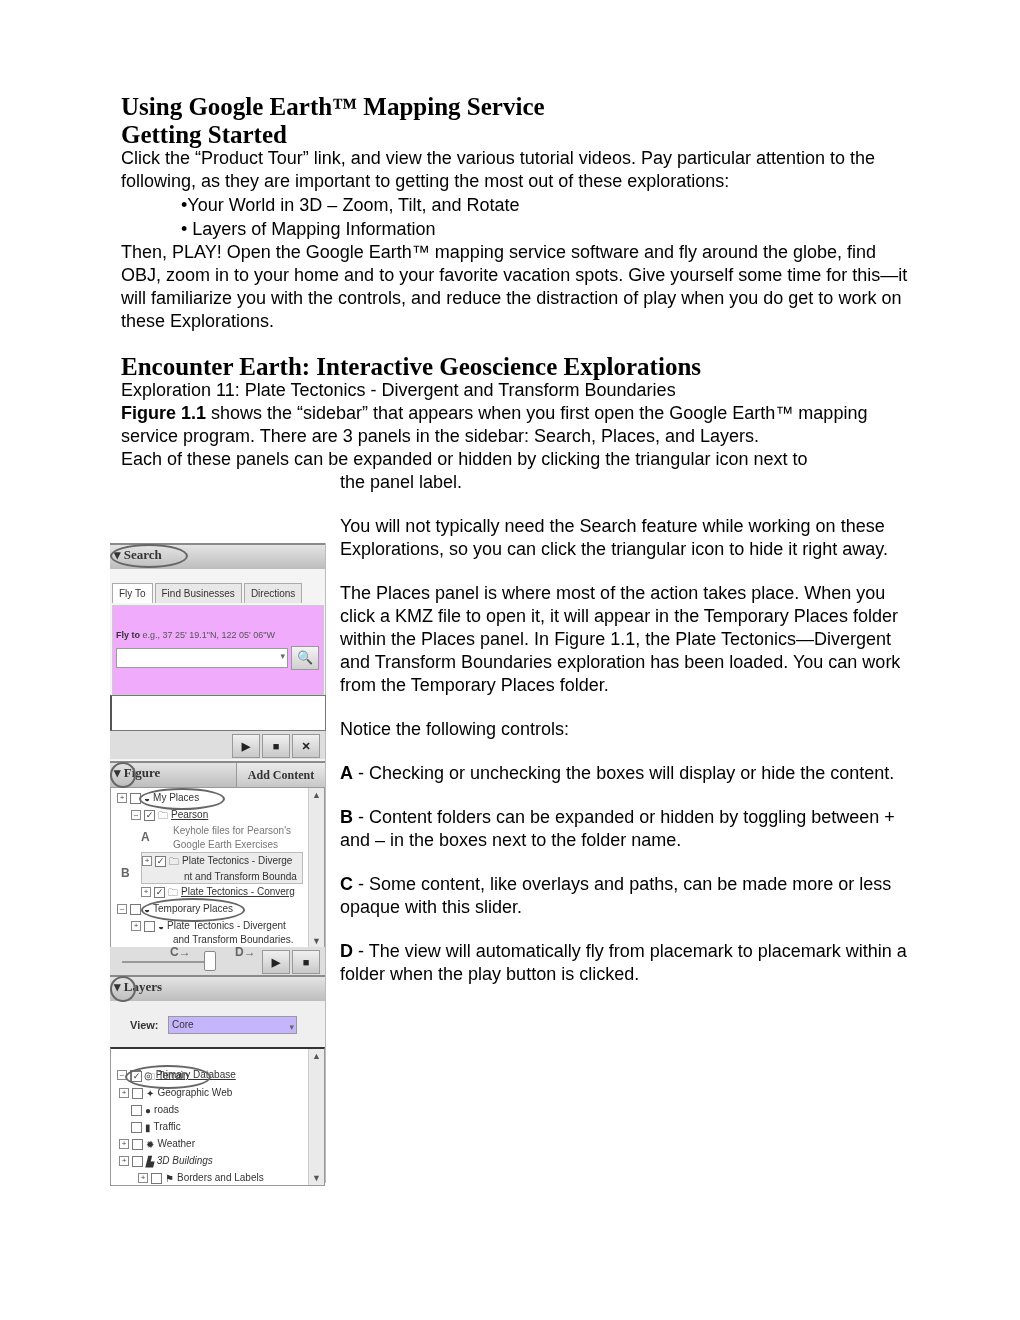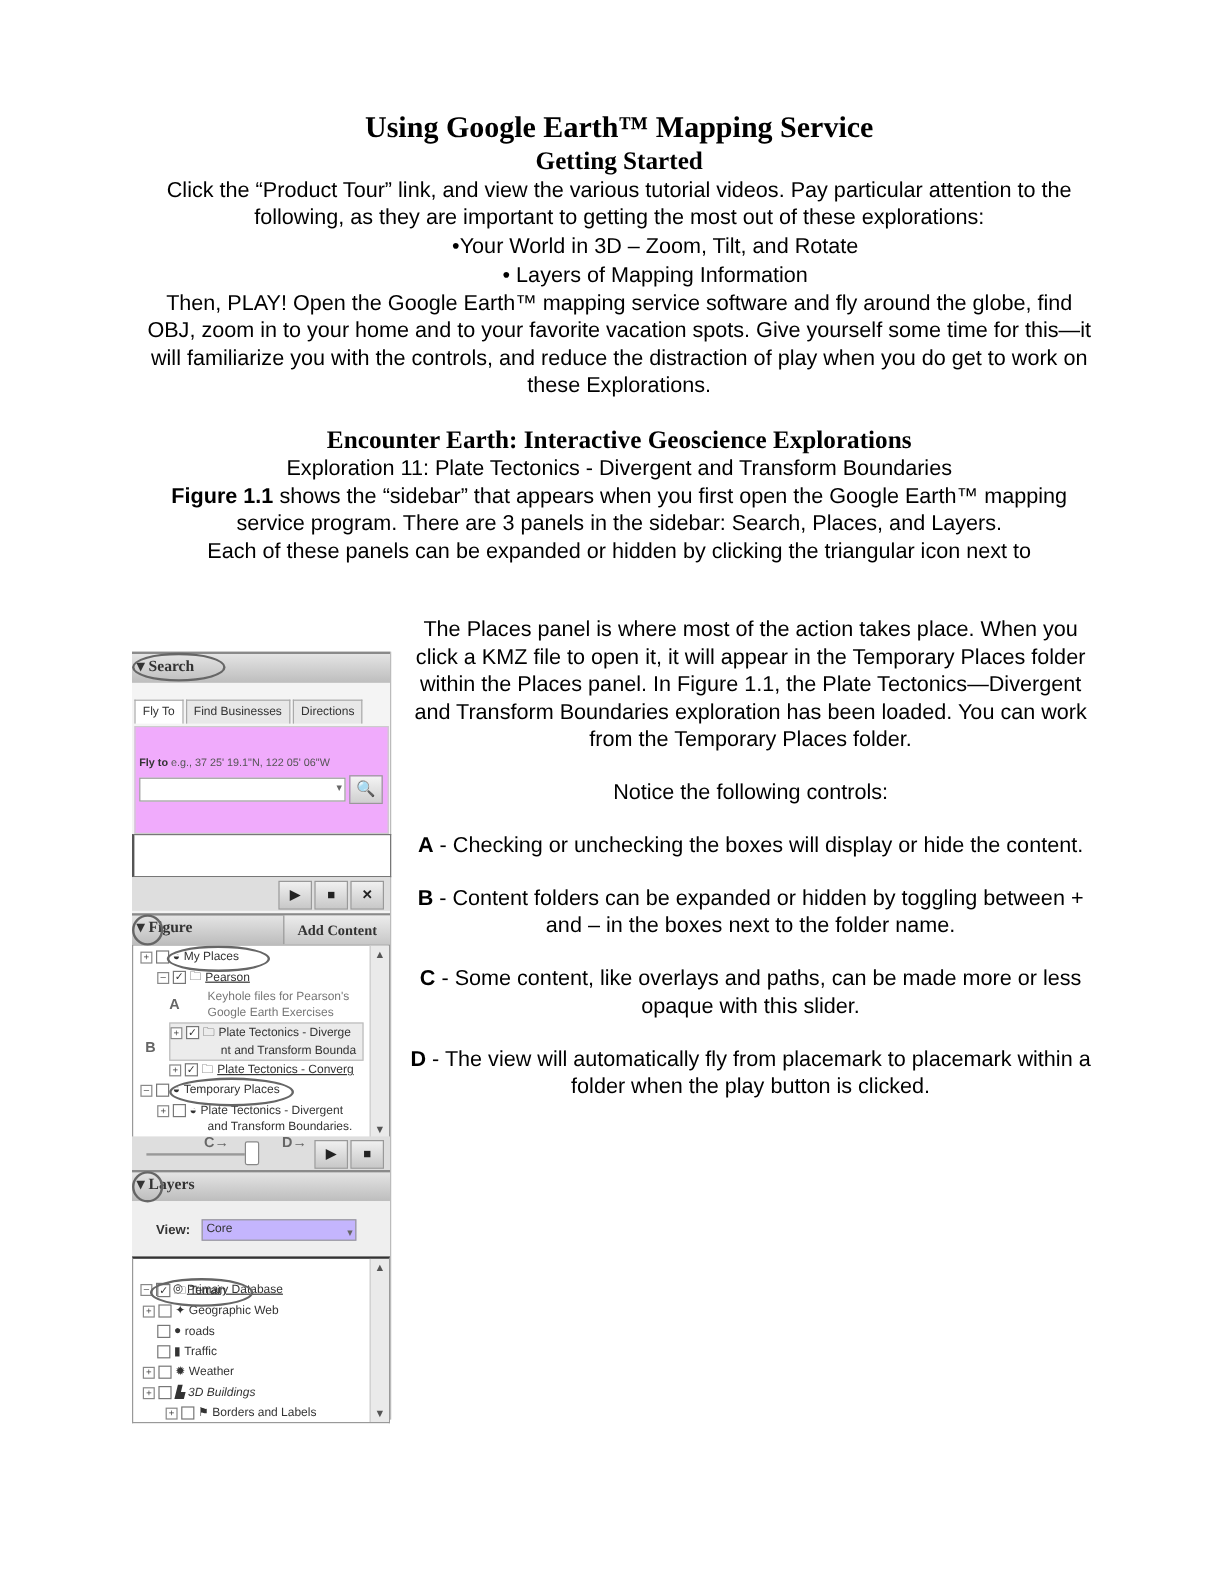--- a/index.html
+++ b/index.html
@@ -1,19 +1,19 @@
 <!DOCTYPE html>
 <html><head>
 <meta charset="utf-8">
 <style>
   html, body { margin:0; padding:0; background:#ffffff; }
   body { width:1020px; height:1320px; position:relative; overflow:hidden; color:#000; }
-  .page { position:absolute; left:121px; top:92px; width:790px;text-align:center; }
+  .page { position:absolute; left:121px; top:92px; width:790px; }
   .title { font-family:"Liberation Serif", serif; font-weight:bold; font-size:25px; line-height:30px; margin:0; }
-  .subtitle { font-family:"Liberation Serif", serif; font-size:21px; line-height:25px; margin:0; }
+  .subtitle { font-family:"Liberation Serif", serif; font-size:25px; line-height:25px; margin:0; }
   .body { font-family:"Liberation Sans", sans-serif; font-size:18px; line-height:23px; margin:0; }
   .bullet { font-family:"Liberation Sans", sans-serif; font-size:18px; line-height:24px; margin:0 0 0 60px; }
   .gap { height:21px; }
   .indent-line { padding-left:219px; }
 
   
   .fig { position:absolute; left:110px; top:543px; width:215px; height:640px; background:#f4f4f4; border-right:1px solid #bbb; font-family:"Liberation Sans", sans-serif; color:#222; }
   .hdr { position:absolute; left:0; width:215px; height:24px; background:linear-gradient(#e4e4e4,#bdbdbd); border-top:2px solid #8a8a8a; }
   .hdr-label { position:absolute; left:4px; top:2px; font-family:"Liberation Serif", serif; font-weight:bold; font-size:13px; color:#333; }
   .oval { position:absolute; border:2px solid #666; border-radius:50%; }
@@ -55,22 +55,24 @@
   <h2 class="subtitle">Getting Started</h2>
   <p class="body">Click the “Product Tour” link, and view the various tutorial videos. Pay particular attention to the following, as they are important to getting the most out of these explorations:</p>
   <p class="bullet">•Your World in 3D – Zoom, Tilt, and Rotate</p>
   <p class="bullet">• Layers of Mapping Information</p>
   <p class="body">Then, PLAY! Open the Google Earth™ mapping service software and fly around the globe, find OBJ, zoom in to your home and to your favorite vacation spots. Give yourself some time for this—it will familiarize you with the controls, and reduce the distraction of play when you do get to work on these Explorations.</p>
   <div class="gap"></div>
   <h2 class="subtitle">Encounter Earth: Interactive Geoscience Explorations</h2>
   <p class="body">Exploration 11: Plate Tectonics - Divergent and Transform Boundaries</p>
   <p class="body"><b>Figure 1.1</b><span> shows the “sidebar” that appears when you first open the Google Earth™ mapping service program. There are 3 panels in the sidebar: Search, Places, and Layers.</span></p>
   <p class="body">Each of these panels can be expanded or hidden by clicking the triangular icon next to</p>
+  <p class="body indent-line">the panel label.</p>
   <div class="gap"></div>
   <div style="padding-left:219px;">
+    <p class="body">You will not typically need the Search feature while working on these Explorations, so you can click the triangular icon to hide it right away.</p>
     <div class="gap"></div>
     <p class="body">The Places panel is where most of the action takes place. When you click a KMZ file to open it, it will appear in the Temporary Places folder within the Places panel. In Figure 1.1, the Plate Tectonics—Divergent and Transform Boundaries exploration has been loaded. You can work from the Temporary Places folder.</p>
     <div class="gap"></div>
     <p class="body">Notice the following controls:</p>
     <div class="gap"></div>
     <p class="body"><b>A</b><span> - Checking or unchecking the boxes will display or hide the content.</span></p>
     <div class="gap"></div>
     <p class="body"><b>B</b><span> - Content folders can be expanded or hidden by toggling between + and – in the boxes next to the folder name.</span></p>
     <div class="gap"></div>
     <p class="body"><b>C</b><span> - Some content, like overlays and paths, can be made more or less opaque with this slider.</span></p>

